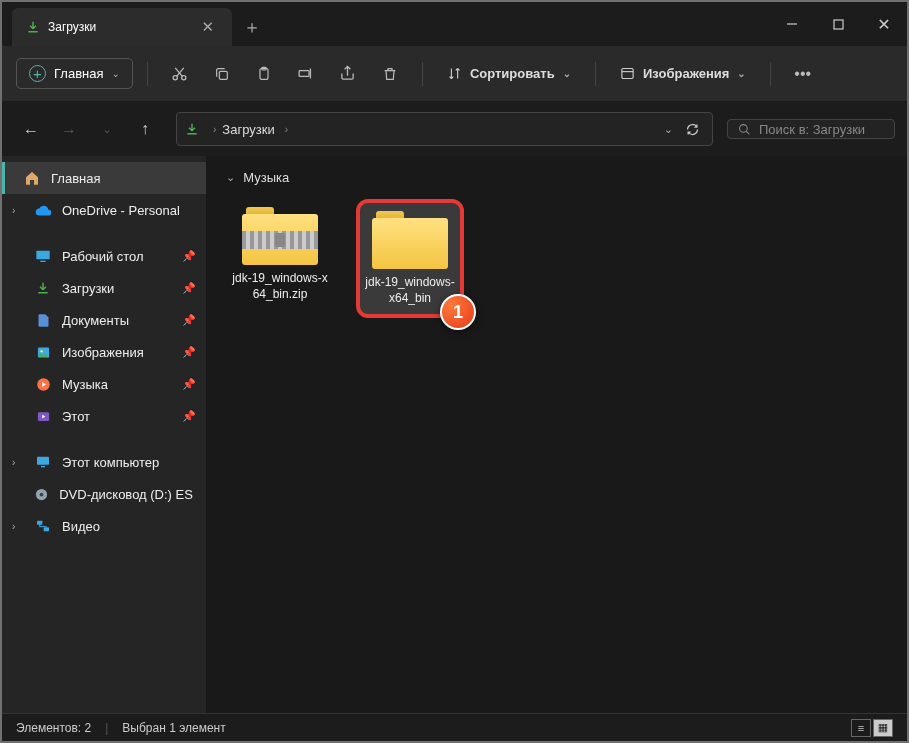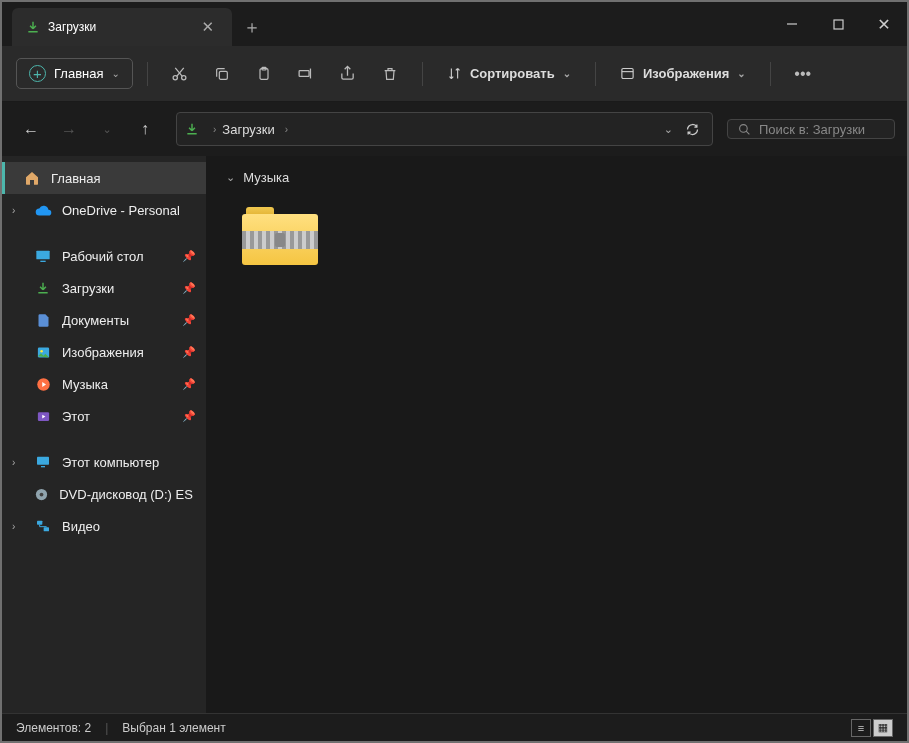--- a/index.html
+++ b/index.html
@@ -311,20 +311,31 @@
       </div>
       <div class="items">
         <div class="file-item">
           <div class="folder-icon-large">
             <div class="tab-part"></div>
             <div class="body-part"></div>
             <div class="zip-overlay">
                 <div class="pull"></div>
               </div>
           </div>
+          <div class="fname">jdk-19_windows-x64_bin.zip</div>
+        </div>
+        <div class="file-item highlighted">
+          <div class="folder-icon-large">
+            <div class="tab-part"></div>
+            <div class="body-part"></div>
+          </div>
+          <div class="fname">jdk-19_windows-x64_bin</div>
+          <div class="badge-num">
+              <span>1</span>
+            </div>
         </div>
       </div>
     </div>
   </div>
 
   <div class="status">
     <span>Элементов: 2</span>
     <span class="divider">|</span>
     <span>Выбран 1 элемент</span>
     <span class="flex-fill"></span>

